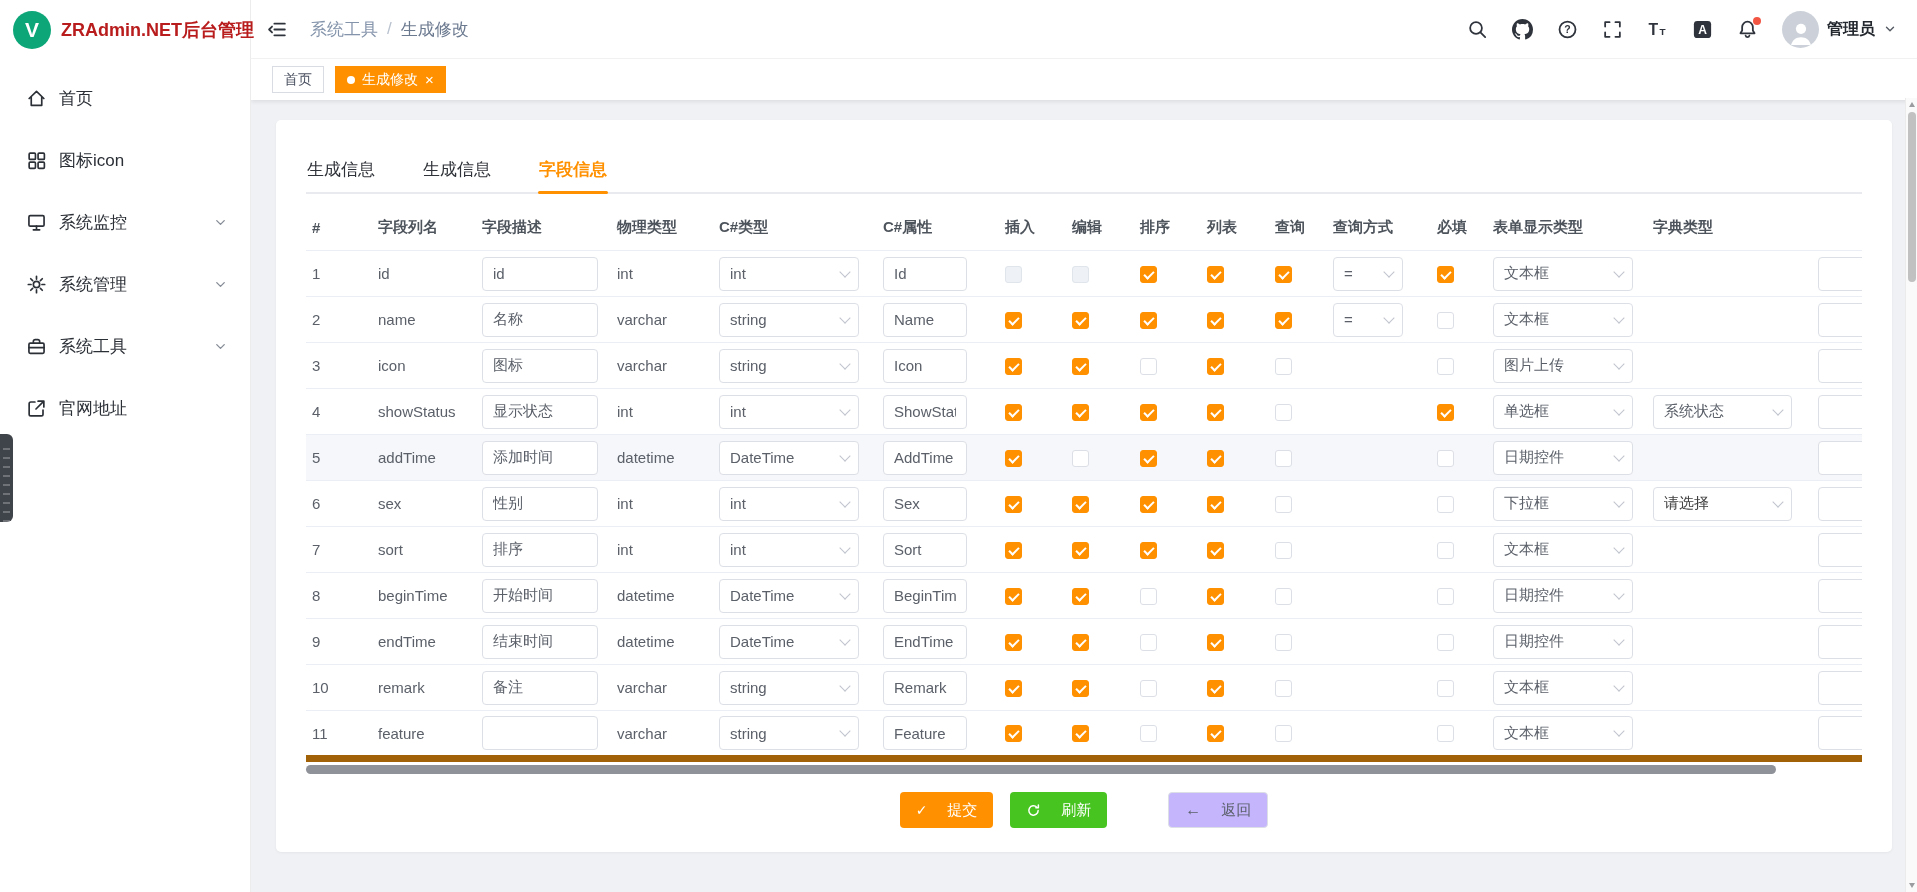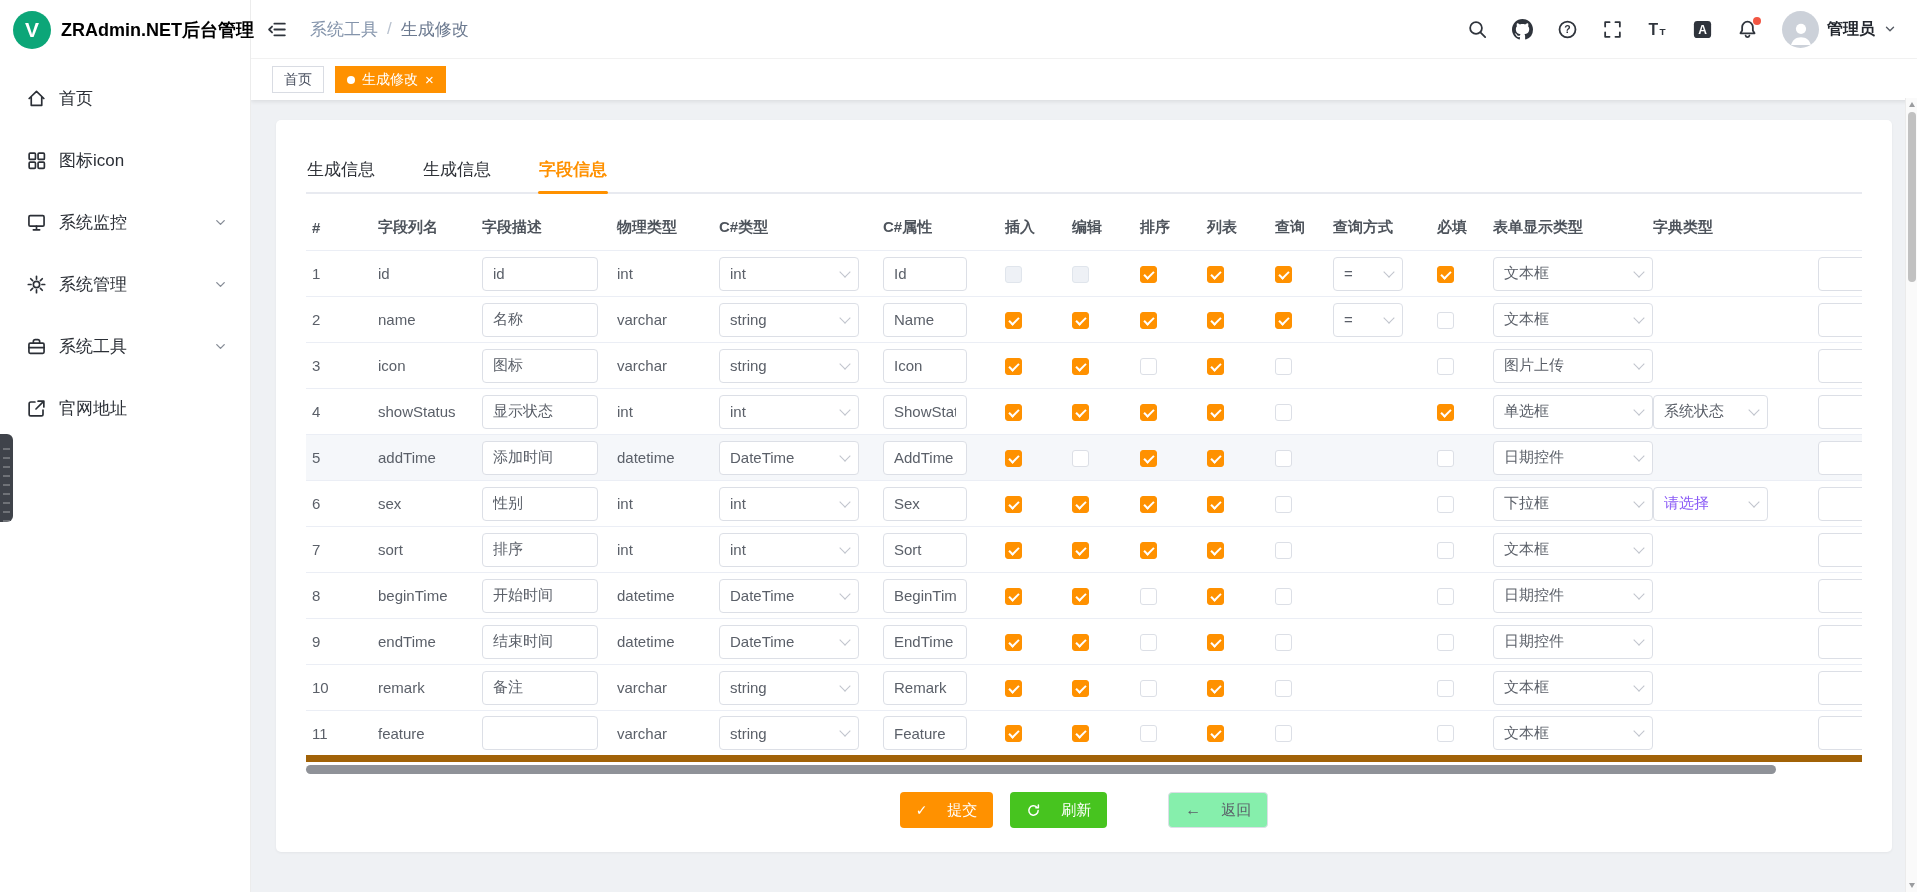--- a/index.html
+++ b/index.html
@@ -5,21 +5,21 @@
   * { margin:0; padding:0; box-sizing:border-box; }
   html,body { width:1917px; height:892px; overflow:hidden; background:#fff;
     font-family:"Liberation Sans","DejaVu Sans",sans-serif; }
   .app { display:flex; width:100%; height:100%; position:relative; }
 
   
   .sidebar { width:251px; flex-shrink:0; background:#fff; border-right:1px solid #ececec; z-index:3; }
   .logo-row { display:flex; align-items:center; gap:10px; height:59px; padding:0 13px; cursor:pointer; }
   .logo-circle { width:38px; height:38px; border-radius:50%; background:var(--logo,#0ca678); color:#fff;
     font-weight:bold; font-size:21px; display:flex; align-items:center; justify-content:center; flex-shrink:0; }
-  .app-title { font-size:18px; font-weight:700; color:#000000; white-space:nowrap; }
+  .app-title { font-size:18px; font-weight:700; color:#b91c1c; white-space:nowrap; }
   .menu { padding-top:8px; }
   .menu-item { height:62px; display:flex; align-items:center; padding:0 22px 0 26px;
     font-size:17px; color:#2b2f36; cursor:pointer; }
   .menu-item svg.micon { width:21px; height:21px; margin-right:12px; stroke:#2b2f36; fill:none;
     stroke-width:1.6; stroke-linecap:round; stroke-linejoin:round; flex-shrink:0; }
   .menu-item .chev { margin-left:auto; width:15px; height:15px; stroke:#878d97; fill:none; stroke-width:1.8;
     stroke-linecap:round; stroke-linejoin:round; }
 
   
   .main-col { flex:1; display:flex; flex-direction:column; min-width:0; }
@@ -73,43 +73,43 @@
   .ftable th:nth-child(10){width:68px}.ftable th:nth-child(11){width:58px}.ftable th:nth-child(12){width:104px}
   .ftable th:nth-child(13){width:56px}.ftable th:nth-child(14){width:160px}.ftable th:nth-child(15){width:165px}
   .ftable th:nth-child(16){width:120px}
 
   .inp { height:34px; border:1px solid #dcdfe6; border-radius:4px; padding:0 10px; font-size:15px;
     color:#5b6069; outline:none; background:#fff; font-family:inherit; }
   .w-desc{width:116px}.w-attr{width:84px}.w-extra{width:118px}
   .select { height:34px; border:1px solid #dcdfe6; border-radius:4px; display:inline-flex; align-items:center;
     padding:0 24px 0 10px; position:relative; background:#fff; cursor:pointer; vertical-align:middle; }
   .select .val { font-size:15px; color:#5b6069; overflow:hidden; }
-  .select .val.ph { color:#8b5cf6; }
+  .select .val.ph { color:#404040; }
   .select .arrow { position:absolute; right:9px; top:50%; width:8px; height:8px; margin-top:-6px;
     border-right:1.6px solid #c0c4cc; border-bottom:1.6px solid #c0c4cc; transform:rotate(45deg); }
-  .w-type{width:140px}.w-display{width:160px}.w-dict{width:115px}.w-qmode{width:70px}
+  .w-type{width:140px}.w-display{width:140px}.w-dict{width:139px}.w-qmode{width:70px}
   .hidden { visibility:hidden; }
 
   .checkbox { display:inline-block; width:17px; height:17px; border-radius:3px; border:1px solid #dcdfe6;
     background:#fff; position:relative; cursor:pointer; vertical-align:middle; }
   .checkbox.checked { background:var(--accent,#ff9100); border-color:var(--accent,#ff9100); }
   .checkbox.checked::after { content:""; position:absolute; left:5px; top:2px; width:4px; height:8px;
     border:solid #fff; border-width:0 2px 2px 0; transform:rotate(45deg); }
   .checkbox.disabled { background:#eef1f6; border-color:#e0e5ec; }
   .c-check { padding-left:8px; }
 
   .hscroll { margin-top:2px; height:10px; position:relative; }
   .hscroll .thumb { position:absolute; left:0; top:1px; height:9px; width:1470px; background:#8f9298; border-radius:5px; cursor:pointer; }
 
   .actions { display:flex; justify-content:center; gap:17px; margin-top:18px; }
   .btn { height:36px; padding:0 16px; border-radius:4px; font-size:15px; display:inline-flex; align-items:center;
     gap:20px; cursor:pointer; border:1px solid transparent; font-family:inherit; }
   .btn-submit { background:var(--accent,#ff9100); color:#fff; border:none; }
   .btn-refresh { background:var(--success,#47c41f); color:#fff; border:none; }
-  .btn-back { background:#86efac; border-color:#dcdfe6; color:#5b6069;margin-left:44px; }
+  .btn-back { background:#c4b5fd; border-color:#dcdfe6; color:#5b6069;margin-left:44px; }
   .btn .bi { display:inline-flex; font-size:14px; line-height:1; }
   .btn-submit .bi::before { content:"✓"; }
   .btn-back .bi::before { content:"←"; font-size:16px; }
   .btn-refresh svg { width:15px; height:15px; stroke:#fff; fill:none; stroke-width:2; stroke-linecap:round; stroke-linejoin:round; }
 
   .page-footer { text-align:center; margin-top:18px; font-size:17px; color:#c6cad1; }
 
   
   .vscroll { position:fixed; right:0; top:98px; width:12px; height:794px; background:#fafafa;
     border-left:1px solid #ebebeb; z-index:6; }

